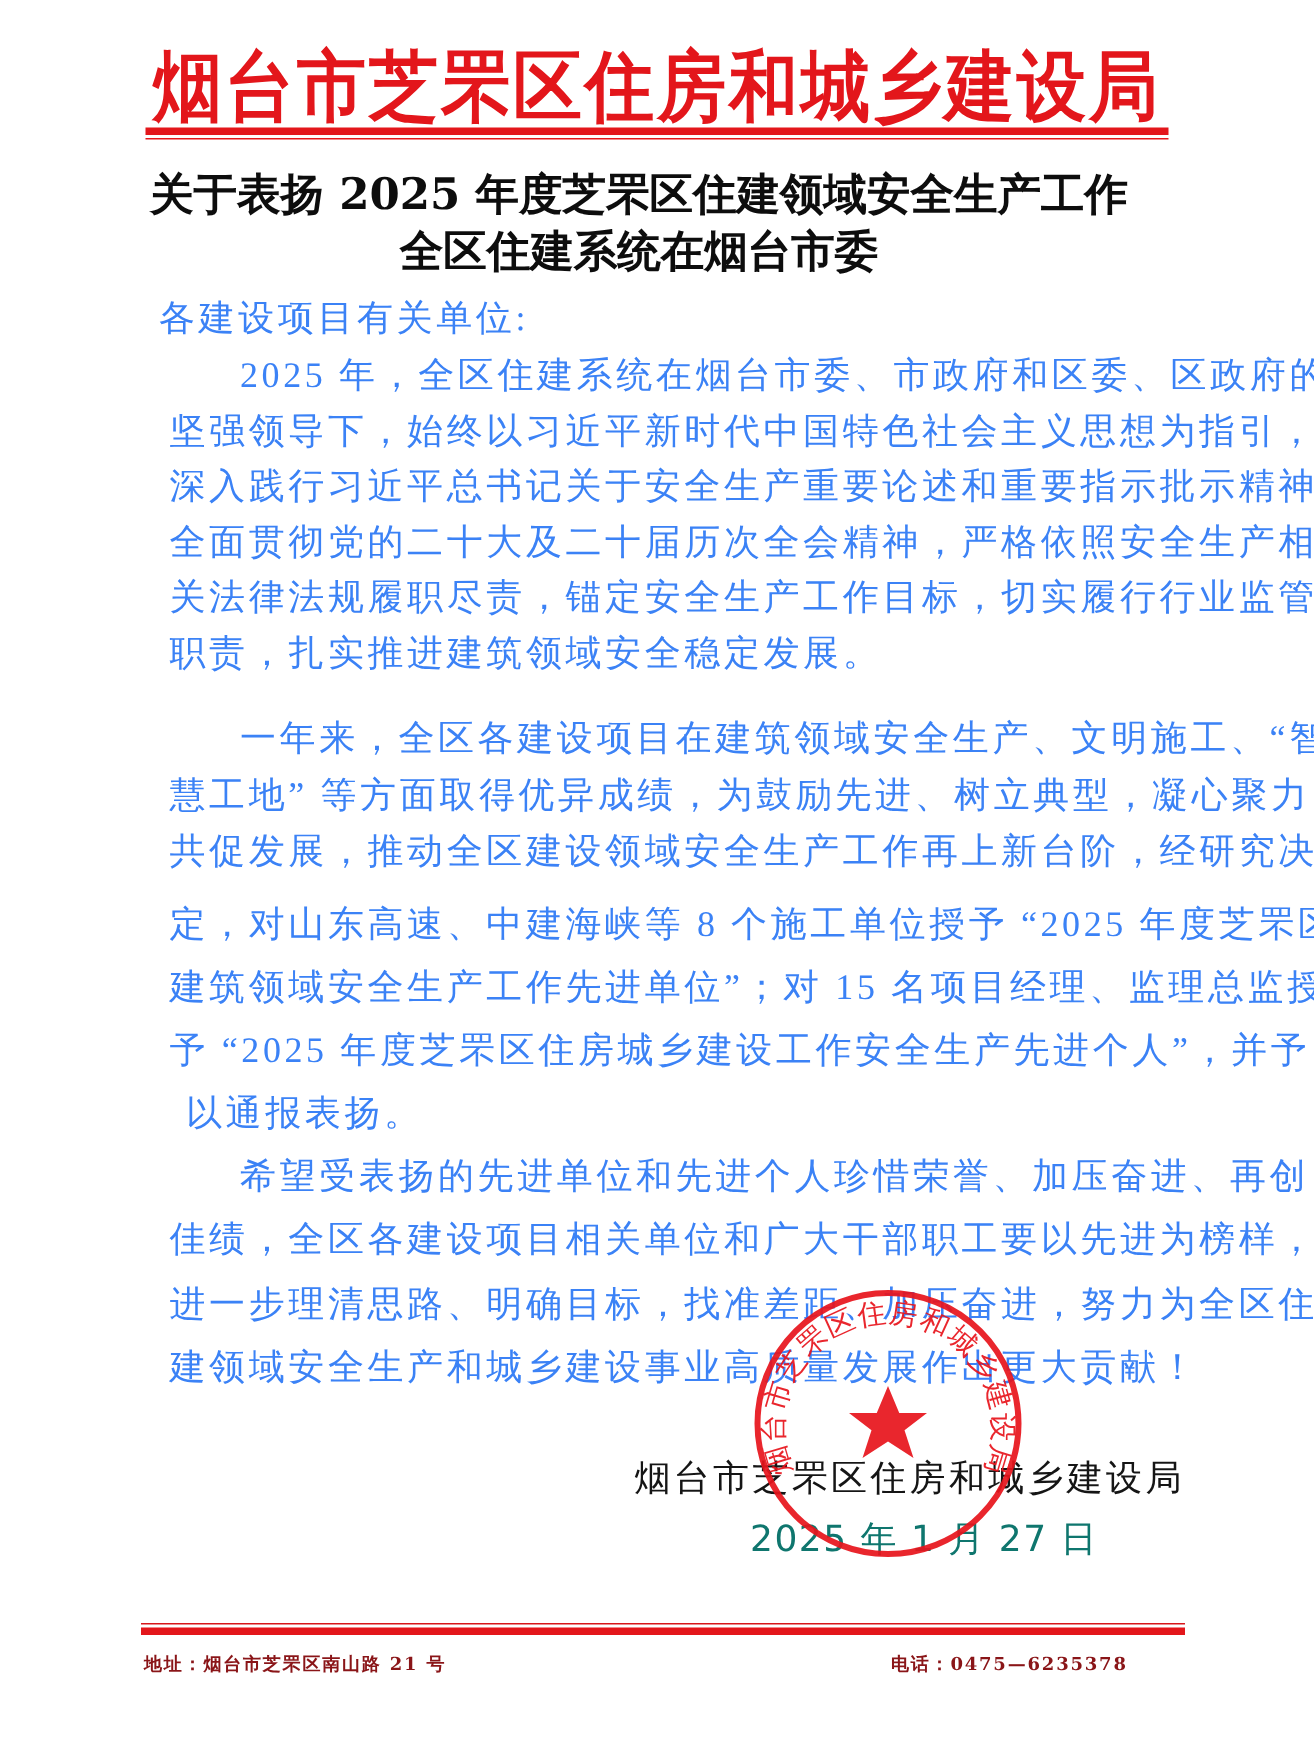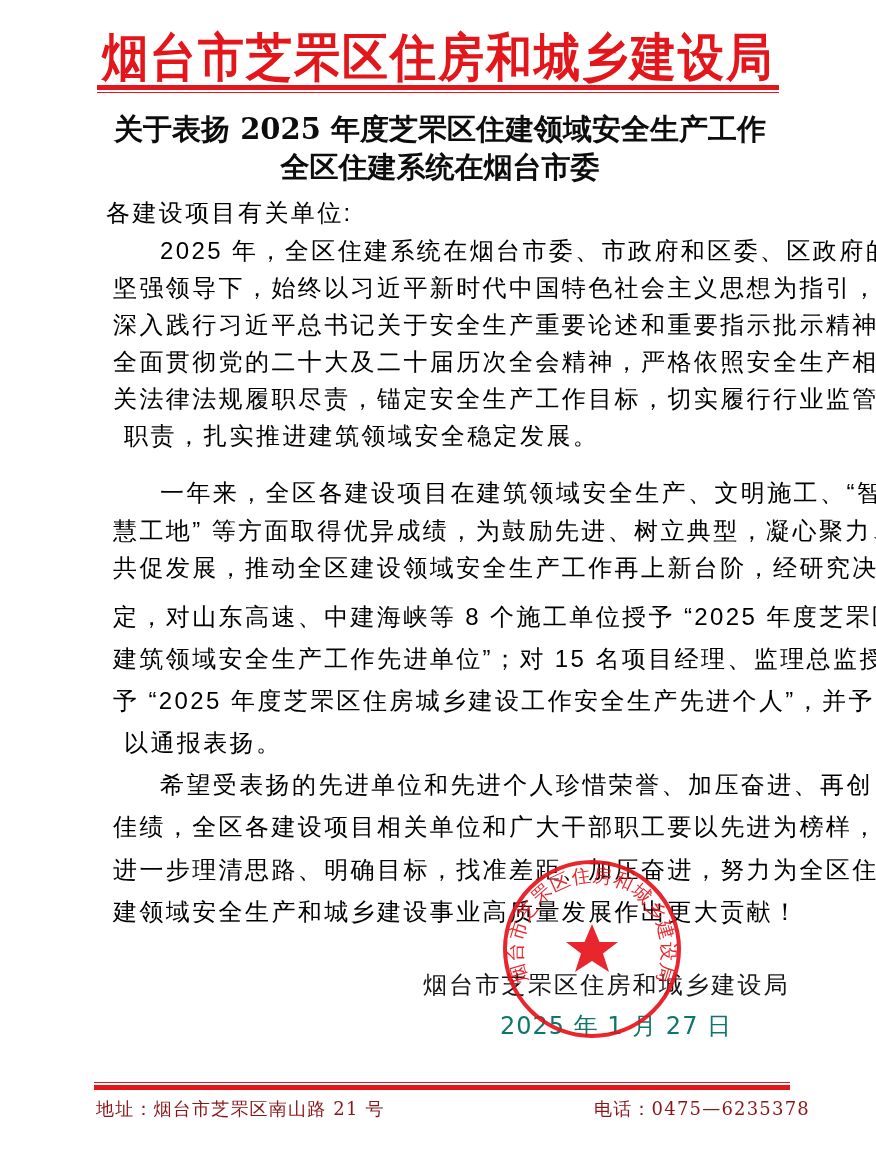--- a/index.html
+++ b/index.html
@@ -37,38 +37,38 @@
       left: 97px; top: 85px; width: 682px; height: 5px;
       background: #e3161b;
     }
     .rule-top-thin {
       left: 97px; top: 92px; width: 682px; height: 1px;
       background: #e3161b;
     }
 
     
     .doc-title {
-      left: 90px;
+      left: 76px;
       width: 700px;
       text-align: center;
       font-family: "DejaVu Serif", "Liberation Serif", serif;
       font-weight: bold;
       font-size: 29px;
       line-height: 38px;
       color: #0d0d0d;
     }
     .title-l1 { top: 110px; }
     .title-l2 { top: 148px; }
 
     
     .body-line {
-      font-family: Liberation Sans, sans-serif;
+      font-family: Liberation Serif, serif;
       font-size: 24px;
       line-height: 30px;
-      color: #000000;
+      color: #3b82f6;
       letter-spacing: 2.4px;
     }
     .salutation { left: 106px; top: 198px; }
 
     
     .stamp {
       left: 501px;
       top: 858px;
       width: 182px;
       height: 182px;
@@ -94,24 +94,25 @@
       left: 94px; top: 1082px; width: 696px; height: 1px;
       background: #d8161b;
     }
     .rule-bot-thick {
       left: 94px; top: 1085px; width: 696px; height: 5px;
       background: #e3161b;
     }
     .footer-text {
       top: 1097px;
       font-family: "DejaVu Serif", "Liberation Serif", serif;
-      font-size: 18px;
+      font-size: 12px;
       line-height: 24px;
       color: #8a1518;
       letter-spacing: 1.2px;
+      font-weight: bold;
     }
     .footer-address { left: 96px; }
     .footer-phone { left: 594px; }
   </style>
 </head>
 <body>
 
 <div class="abs letterhead">烟台市芝罘区住房和城乡建设局</div>
 <div class="abs rule-top-thick"></div>
 <div class="abs rule-top-thin"></div>
@@ -120,21 +121,21 @@
 <div class="abs doc-title title-l2">全区住建系统在烟台市委</div>
 
 <div class="abs body-line salutation">各建设项目有关单位:</div>
 
 <div>
   <div class="abs body-line" style="left:160px; top:236px;">2025 年，全区住建系统在烟台市委、市政府和区委、区政府的</div>
   <div class="abs body-line" style="left:113px; top:273px;">坚强领导下，始终以习近平新时代中国特色社会主义思想为指引，</div>
   <div class="abs body-line" style="left:113px; top:310px;">深入践行习近平总书记关于安全生产重要论述和重要指示批示精神，</div>
   <div class="abs body-line" style="left:113px; top:347px;">全面贯彻党的二十大及二十届历次全会精神，严格依照安全生产相</div>
   <div class="abs body-line" style="left:113px; top:384px;">关法律法规履职尽责，锚定安全生产工作目标，切实履行行业监管</div>
-  <div class="abs body-line" style="left:124px; top:421px;">职责，扎实推进建筑领域安全稳定发展。</div>
+  <div class="abs body-line" style="left:113px; top:421px;">职责，扎实推进建筑领域安全稳定发展。</div>
 
   <div class="abs body-line" style="left:160px; top:478px;">一年来，全区各建设项目在建筑领域安全生产、文明施工、“智</div>
   <div class="abs body-line" style="left:113px; top:516px;">慧工地” 等方面取得优异成绩，为鼓励先进、树立典型，凝心聚力、</div>
   <div class="abs body-line" style="left:113px; top:553px;">共促发展，推动全区建设领域安全生产工作再上新台阶，经研究决</div>
   <div class="abs body-line" style="left:113px; top:602px;">定，对山东高速、中建海峡等 8 个施工单位授予 “2025 年度芝罘区</div>
   <div class="abs body-line" style="left:113px; top:644px;">建筑领域安全生产工作先进单位”；对 15 名项目经理、监理总监授</div>
   <div class="abs body-line" style="left:113px; top:686px;">予 “2025 年度芝罘区住房城乡建设工作安全生产先进个人”，并予</div>
   <div class="abs body-line" style="left:124px; top:728px;">以通报表扬。</div>
 
   <div class="abs body-line" style="left:160px; top:770px;">希望受表扬的先进单位和先进个人珍惜荣誉、加压奋进、再创</div>

